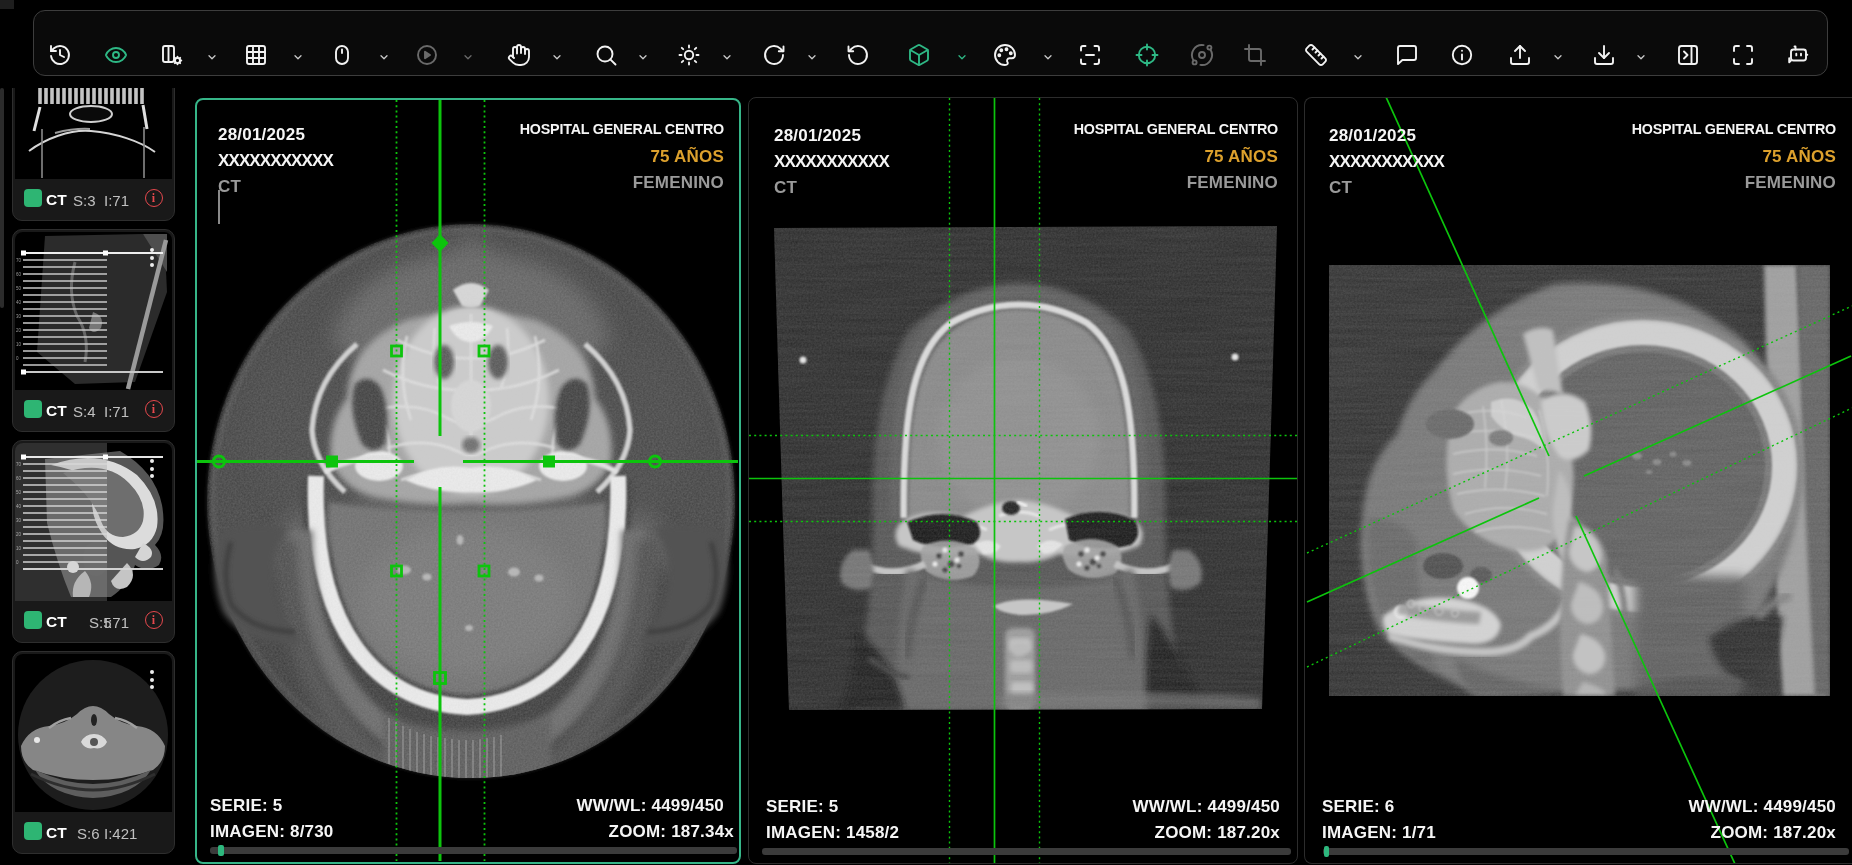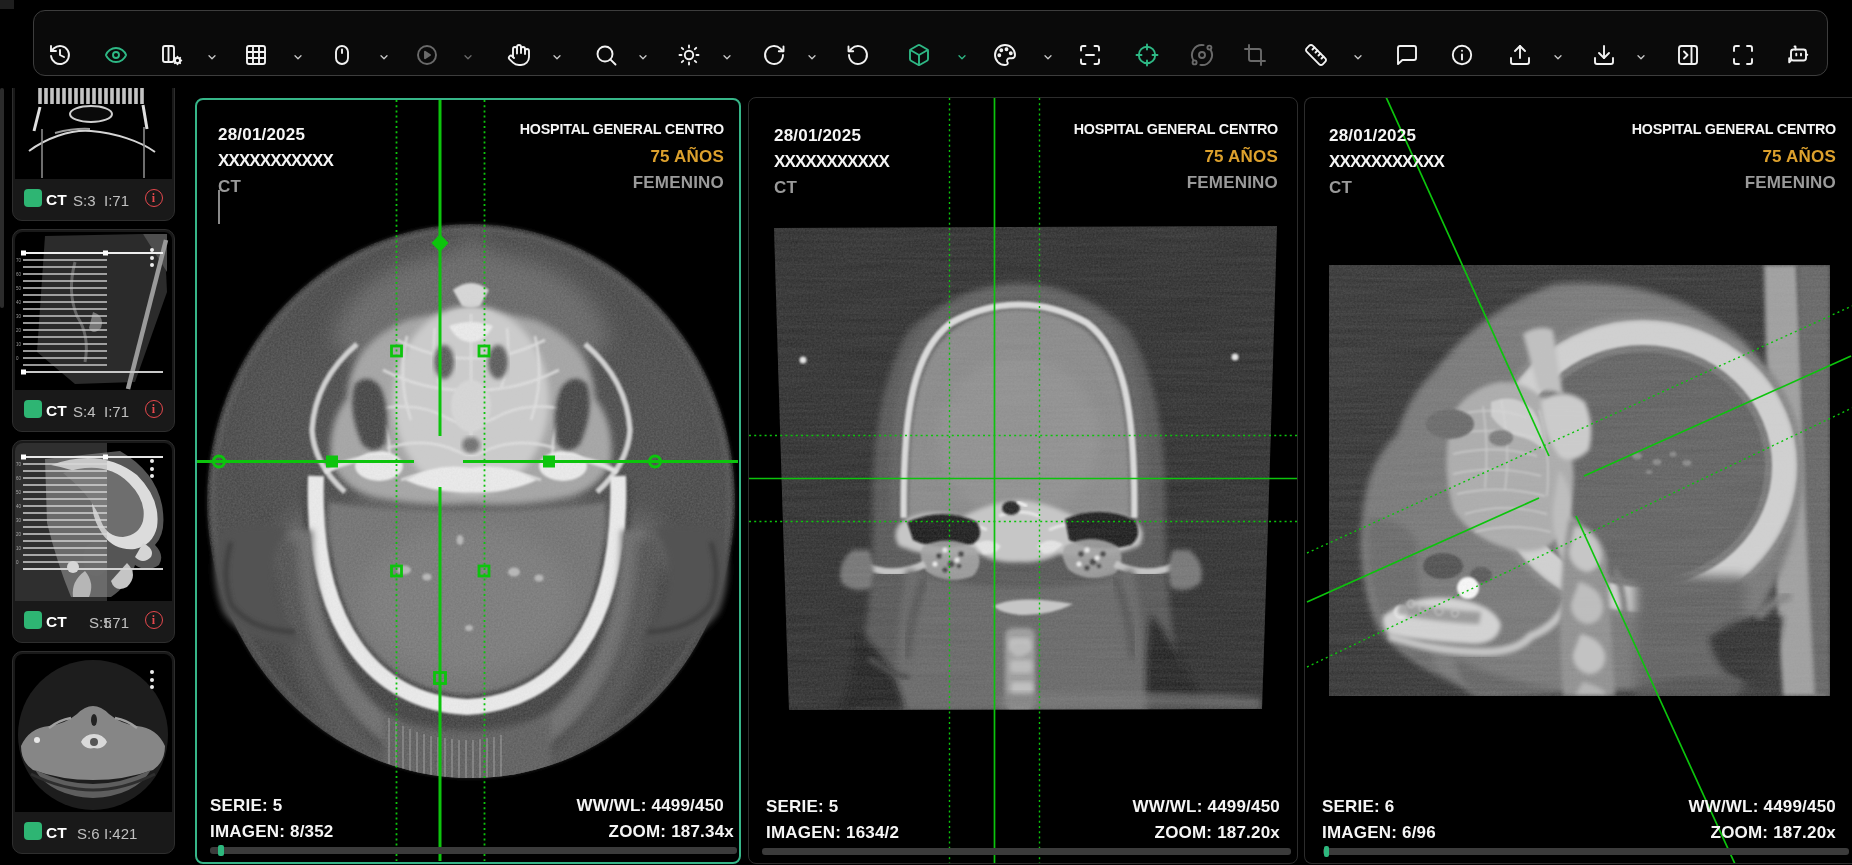--- a/index.html
+++ b/index.html
@@ -610,21 +610,21 @@
  </g>
 </svg>
 <div class="ovl" style="left:21px; top:25px">28/01/2025</div>
 <div class="ovl" style="left:21px; top:51px"><span style="letter-spacing:-0.9px">XXXXXXXXXXX</span></div>
 <div class="ovl gray" style="left:21px; top:77px">CT</div>
 <div style="position:absolute; left:21px; top:90px; width:1.5px; height:34px; background:#8a8a8a"></div>
 <div class="ovl ra hosp" style="right:15px; top:21px">HOSPITAL GENERAL CENTRO</div>
 <div class="ovl ra orange" style="right:15px; top:46.5px">75 AÑOS</div>
 <div class="ovl ra gray" style="right:15px; top:72.5px">FEMENINO</div>
 <div class="ovl" style="left:13px; top:695.5px">SERIE: 5</div>
-<div class="ovl" style="left:13px; top:721.5px">IMAGEN: 8/352</div>
+<div class="ovl" style="left:13px; top:721.5px">IMAGEN: 8/730</div>
 <div class="ovl ra" style="right:15px; top:695.5px">WW/WL: 4499/450</div>
 <div class="ovl ra" style="right:5px; top:721.5px">ZOOM: 187.34x</div>
 <div class="sbar" style="left:13px; width:527px; top:747px"></div>
 <div style="position:absolute; left:21px; top:745px; width:6px; height:11px; background:#2eb87e; border-radius:2px"></div>
 </div>
 
 <div class="vp vp2">
 <svg width="548" height="765" style="position:absolute;left:0;top:0">
  <defs>
   <filter id="c1">
@@ -749,21 +749,21 @@
   </g>
  </g>
 </svg>
 <div class="ovl" style="left:25px; top:27.5px">28/01/2025</div>
 <div class="ovl" style="left:25px; top:53.5px"><span style="letter-spacing:-0.9px">XXXXXXXXXXX</span></div>
 <div class="ovl gray" style="left:25px; top:79.5px">CT</div>
 <div class="ovl ra hosp" style="right:19px; top:23px">HOSPITAL GENERAL CENTRO</div>
 <div class="ovl ra orange" style="right:19px; top:49px">75 AÑOS</div>
 <div class="ovl ra gray" style="right:19px; top:75px">FEMENINO</div>
 <div class="ovl" style="left:17px; top:698.5px">SERIE: 5</div>
-<div class="ovl" style="left:17px; top:724.5px">IMAGEN: 1634/2</div>
+<div class="ovl" style="left:17px; top:724.5px">IMAGEN: 1458/2</div>
 <div class="ovl ra" style="right:17px; top:698.5px">WW/WL: 4499/450</div>
 <div class="ovl ra" style="right:17px; top:724.5px">ZOOM: 187.20x</div>
 <div class="sbar" style="left:13px; width:529px; top:750px"></div>
 </div>
 
 <div class="vp vp3">
 <svg width="547" height="766" style="position:absolute;left:0;top:0">
  <defs>
   <filter id="d1">
           <feGaussianBlur stdDeviation="1"></feGaussianBlur>
@@ -883,18 +883,18 @@
   </g>
  </g>
 </svg>
 <div class="ovl" style="left:24px; top:27.5px">28/01/2025</div>
 <div class="ovl" style="left:24px; top:53.5px"><span style="letter-spacing:-0.9px">XXXXXXXXXXX</span></div>
 <div class="ovl gray" style="left:24px; top:79.5px">CT</div>
 <div class="ovl ra hosp" style="right:16px; top:23px">HOSPITAL GENERAL CENTRO</div>
 <div class="ovl ra orange" style="right:16px; top:49px">75 AÑOS</div>
 <div class="ovl ra gray" style="right:16px; top:75px">FEMENINO</div>
 <div class="ovl" style="left:17px; top:698.5px">SERIE: 6</div>
-<div class="ovl" style="left:17px; top:724.5px">IMAGEN: 6/96</div>
+<div class="ovl" style="left:17px; top:724.5px">IMAGEN: 1/71</div>
 <div class="ovl ra" style="right:16px; top:698.5px">WW/WL: 4499/450</div>
 <div class="ovl ra" style="right:16px; top:724.5px">ZOOM: 187.20x</div>
 <div class="sbar" style="left:18px; width:526px; top:750px"></div>
 <div style="position:absolute; left:19px; top:748px; width:5px; height:11px; background:#2eb87e; border-radius:2px"></div>
 </div>
 
 </body></html>

